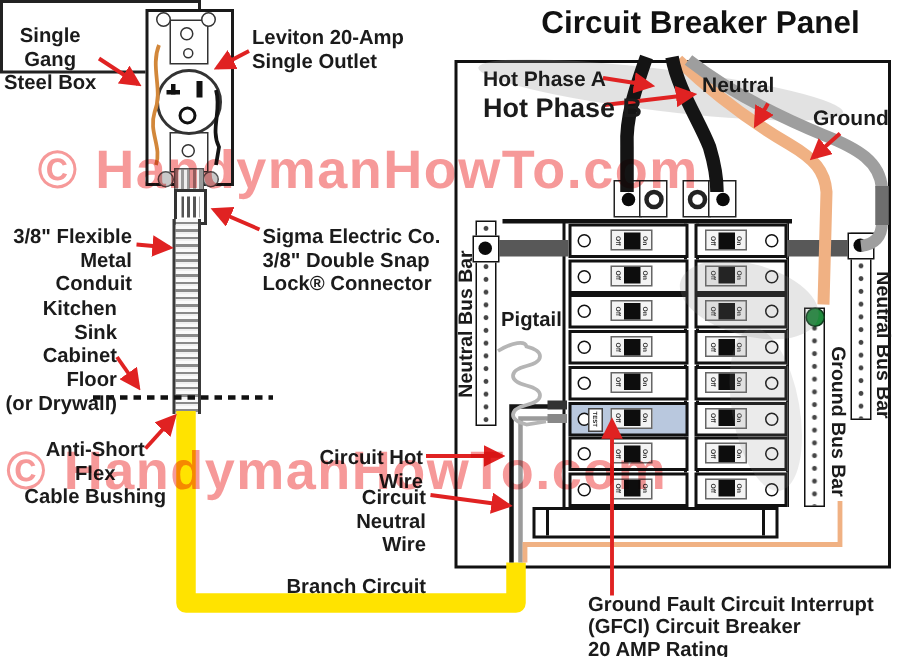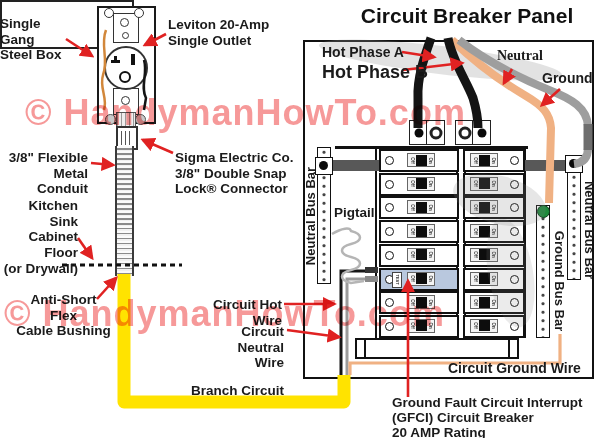--- a/index.html
+++ b/index.html
@@ -194,45 +194,44 @@
       <path d="M512,69 L504,83" marker-end="url(#ah)"></path>
       <path d="M560,89 L542,105" marker-end="url(#ah)"></path>
       <path d="M284,304 L334,304" marker-end="url(#ah)"></path>
       <path d="M287,330 L339,337" marker-end="url(#ah)"></path>
       <path d="M408,397 L408,281" marker-end="url(#ah)"></path>
     </g>
   </svg>
 
   <div id="title">Circuit Breaker Panel</div>
 
-  <div class="lbl" style="left:0;top:16px;width:67px;text-align:left;">Single Gang
+  <div class="lbl" style="left:0;top:16px;width:67px;text-align:center;">Single Gang
 Steel Box</div>
   <div class="lbl" style="left:168px;top:17px;">Leviton 20-Amp
 Single Outlet</div>
   <div class="lbl" style="left:0;top:150px;width:88px;text-align:right;">3/8" Flexible
 Metal Conduit</div>
   <div class="lbl" style="left:175px;top:150px;">Sigma Electric Co.
 3/8" Double Snap
 Lock® Connector</div>
   <div class="lbl" style="left:0;top:198px;width:78px;text-align:right;">Kitchen Sink
 Cabinet Floor
 (or Drywall)</div>
   <div class="lbl" style="left:16px;top:292px;width:95px;text-align:center;">Anti-Short Flex
 Cable Bushing</div>
   <div class="lbl" style="left:191px;top:383px;">Branch Circuit</div>
 
   <div class="lbl" style="left:322px;top:44px;font-size:14px;">Hot Phase A</div>
   <div class="lbl" style="left:322px;top:62px;font-size:18px;">Hot Phase B</div>
-  <div class="lbl" style="left:497px;top:48px;font-size:14px;font-family:Liberation Serif, serif;">Neutral</div>
+  <div class="lbl" style="left:468px;top:48px;font-size:14px;">Neutral</div>
   <div class="lbl" style="left:542px;top:70px;font-size:14px;">Ground</div>
   <div class="lbl" style="left:334px;top:205px;">Pigtail</div>
   <div class="lbl" style="left:190px;top:297px;width:92px;text-align:right;">Circuit Hot Wire</div>
   <div class="lbl" style="left:198px;top:324px;width:86px;text-align:right;">Circuit Neutral
 Wire</div>
-  <div class="lbl" style="left:448px;top:360px;font-size:14px;">Circuit Ground Wire</div>
   <div class="lbl" style="left:392px;top:395px;line-height:1.12;">Ground Fault Circuit Interrupt
 (GFCI) Circuit Breaker
 20 AMP Rating</div>
 
   <div class="vlbl rotL" style="left:310px;top:216px;">Neutral Bus Bar</div>
   <div class="vlbl rotR" style="left:589px;top:230px;">Neutral Bus Bar</div>
   <div class="vlbl rotR" style="left:559px;top:281px;">Ground Bus Bar</div>
 
 <div class="breaker bL" style="top: 149px;">
       <span class="bscrew"></span>

